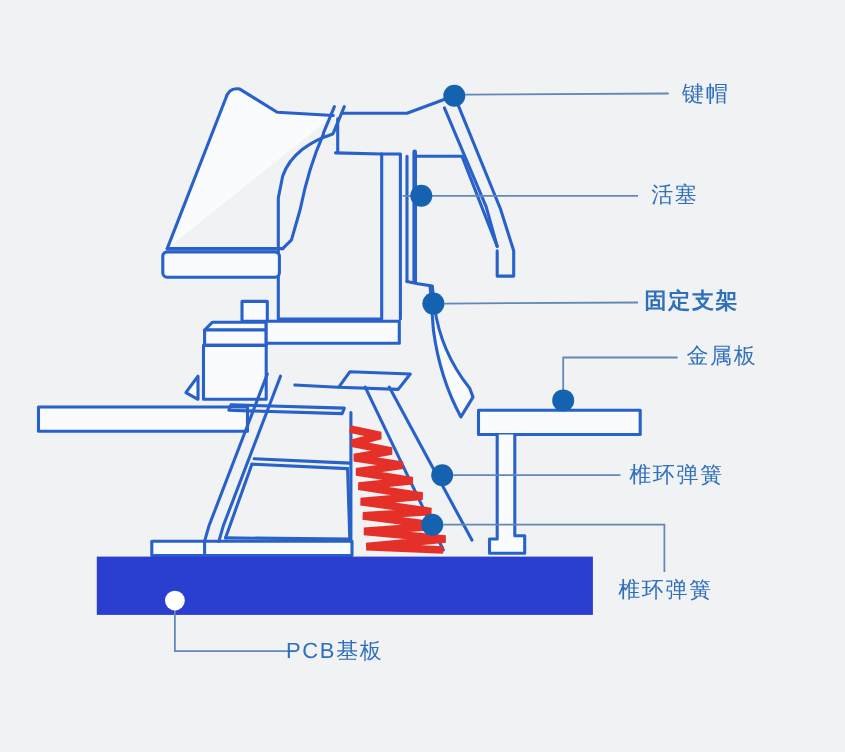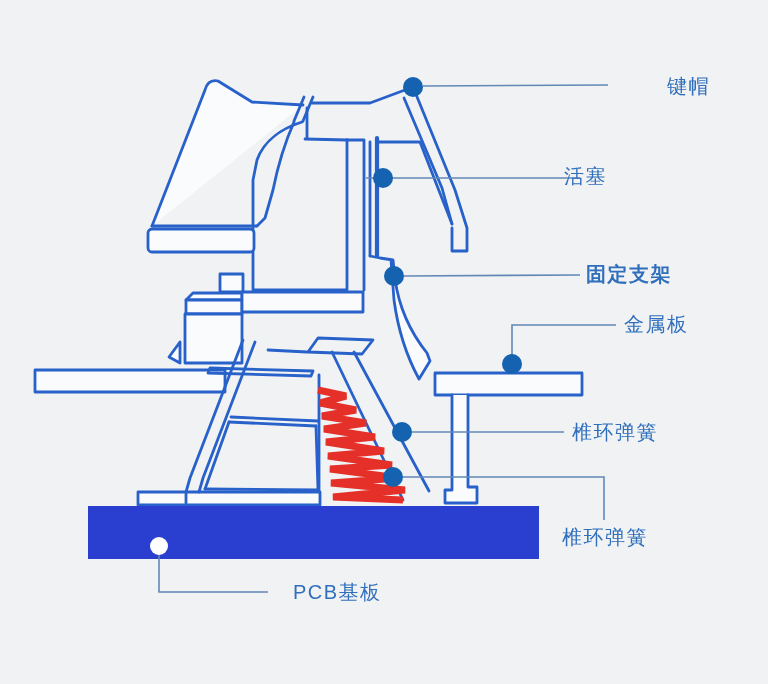--- a/index.html
+++ b/index.html
@@ -12,27 +12,27 @@
   #stage{position:absolute;left:0;top:0;width:768px;height:684px;}
   #stage svg{position:absolute;left:0;top:0;}
   .lbl{
     position:absolute;
     font-size:20px;
     letter-spacing:1.5px;
     color:#2f6fbc;
     white-space:nowrap;
     line-height:20px;
   }
-  .lbl-keycap     {left:620px; top:76px;margin-left:47px;}
-  .lbl-piston     {left:564px; top:168px;font-family:Liberation Mono, monospace;}
+  .lbl-keycap     {left:620px; top:76px;}
+  .lbl-piston     {left:592px; top:168px;}
   .lbl-bracket    {left:586px; top:264px;font-weight:bold;}
   .lbl-metal-plate{left:624px; top:314px;font-family:Liberation Serif, serif;}
   .lbl-cup-rubber {left:572px; top:422px;}
   .lbl-cone-spring{left:562px; top:527px;}
-  .lbl-pcb        {left:293px; top:582px;}
+  .lbl-pcb        {left:260px; top:582px;}
 </style>
 </head>
 <body>
 
 <div id="stage">
 <svg width="768" height="684" viewBox="0 0 768 684">
 
   <rect x="0" y="0" width="768" height="684" fill="#f1f2f3"></rect>
 
   <g stroke="#2761c9" stroke-width="2.8" fill="none" stroke-linejoin="round" stroke-linecap="round">

